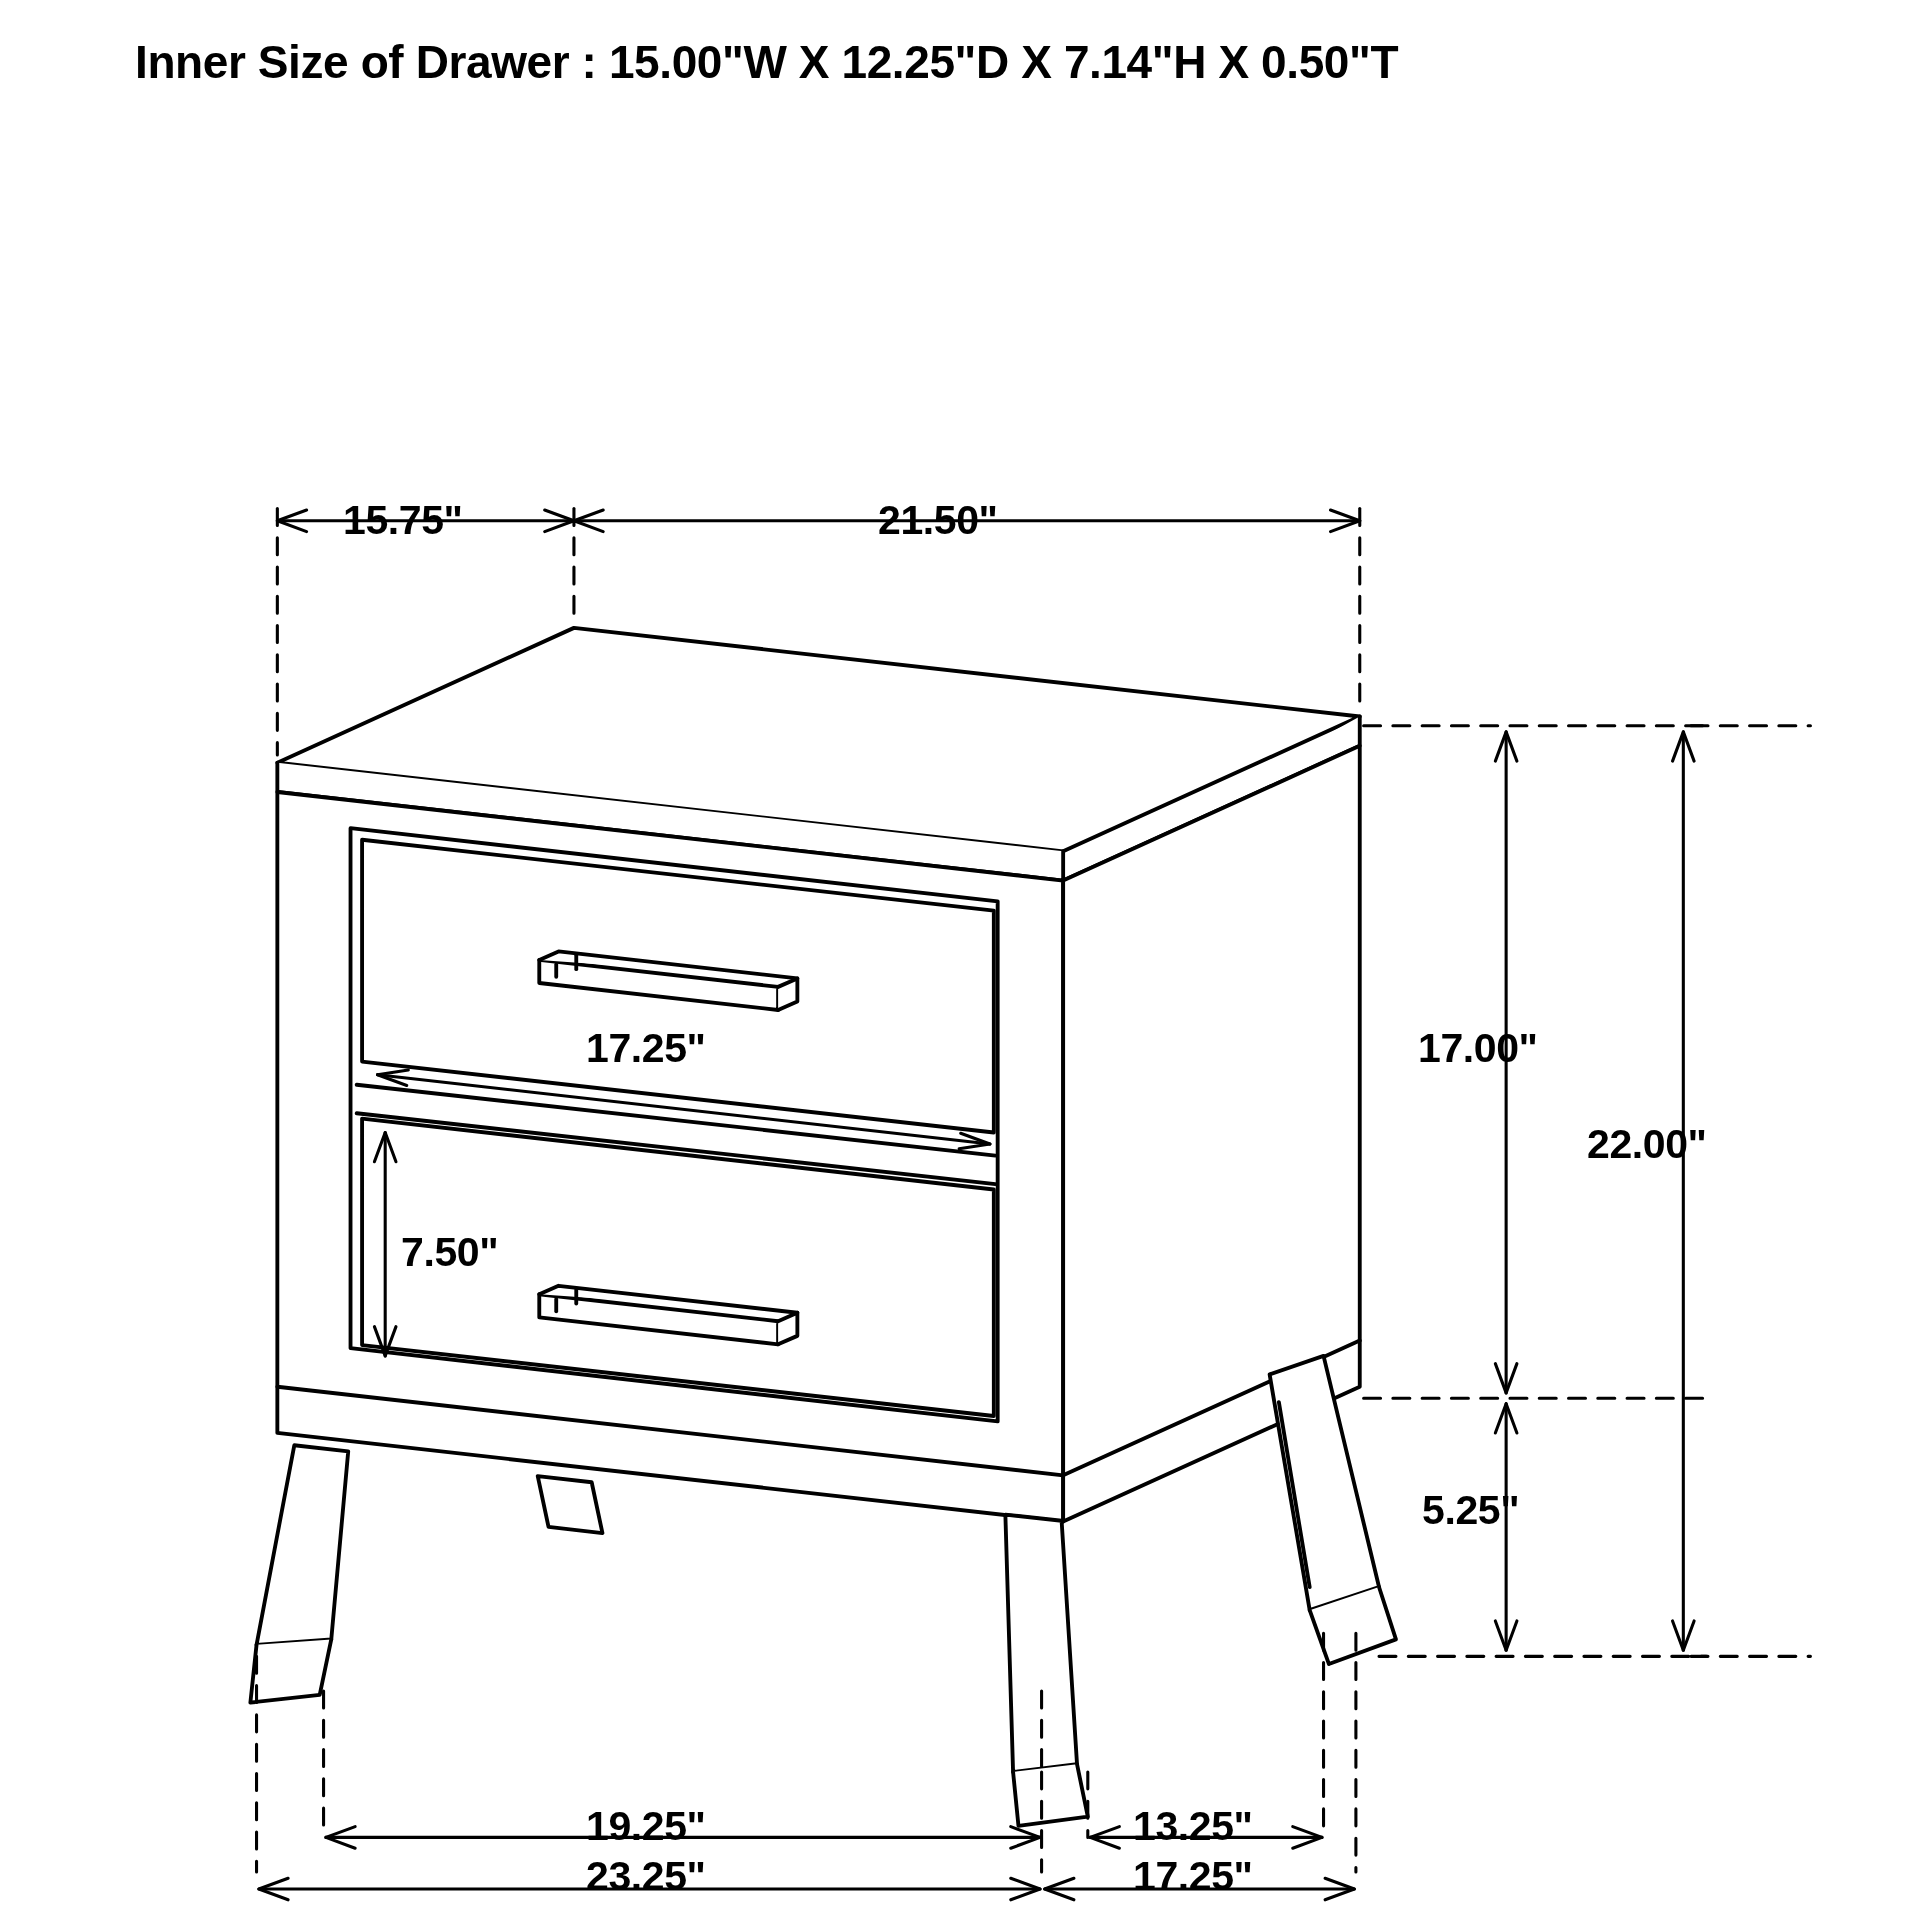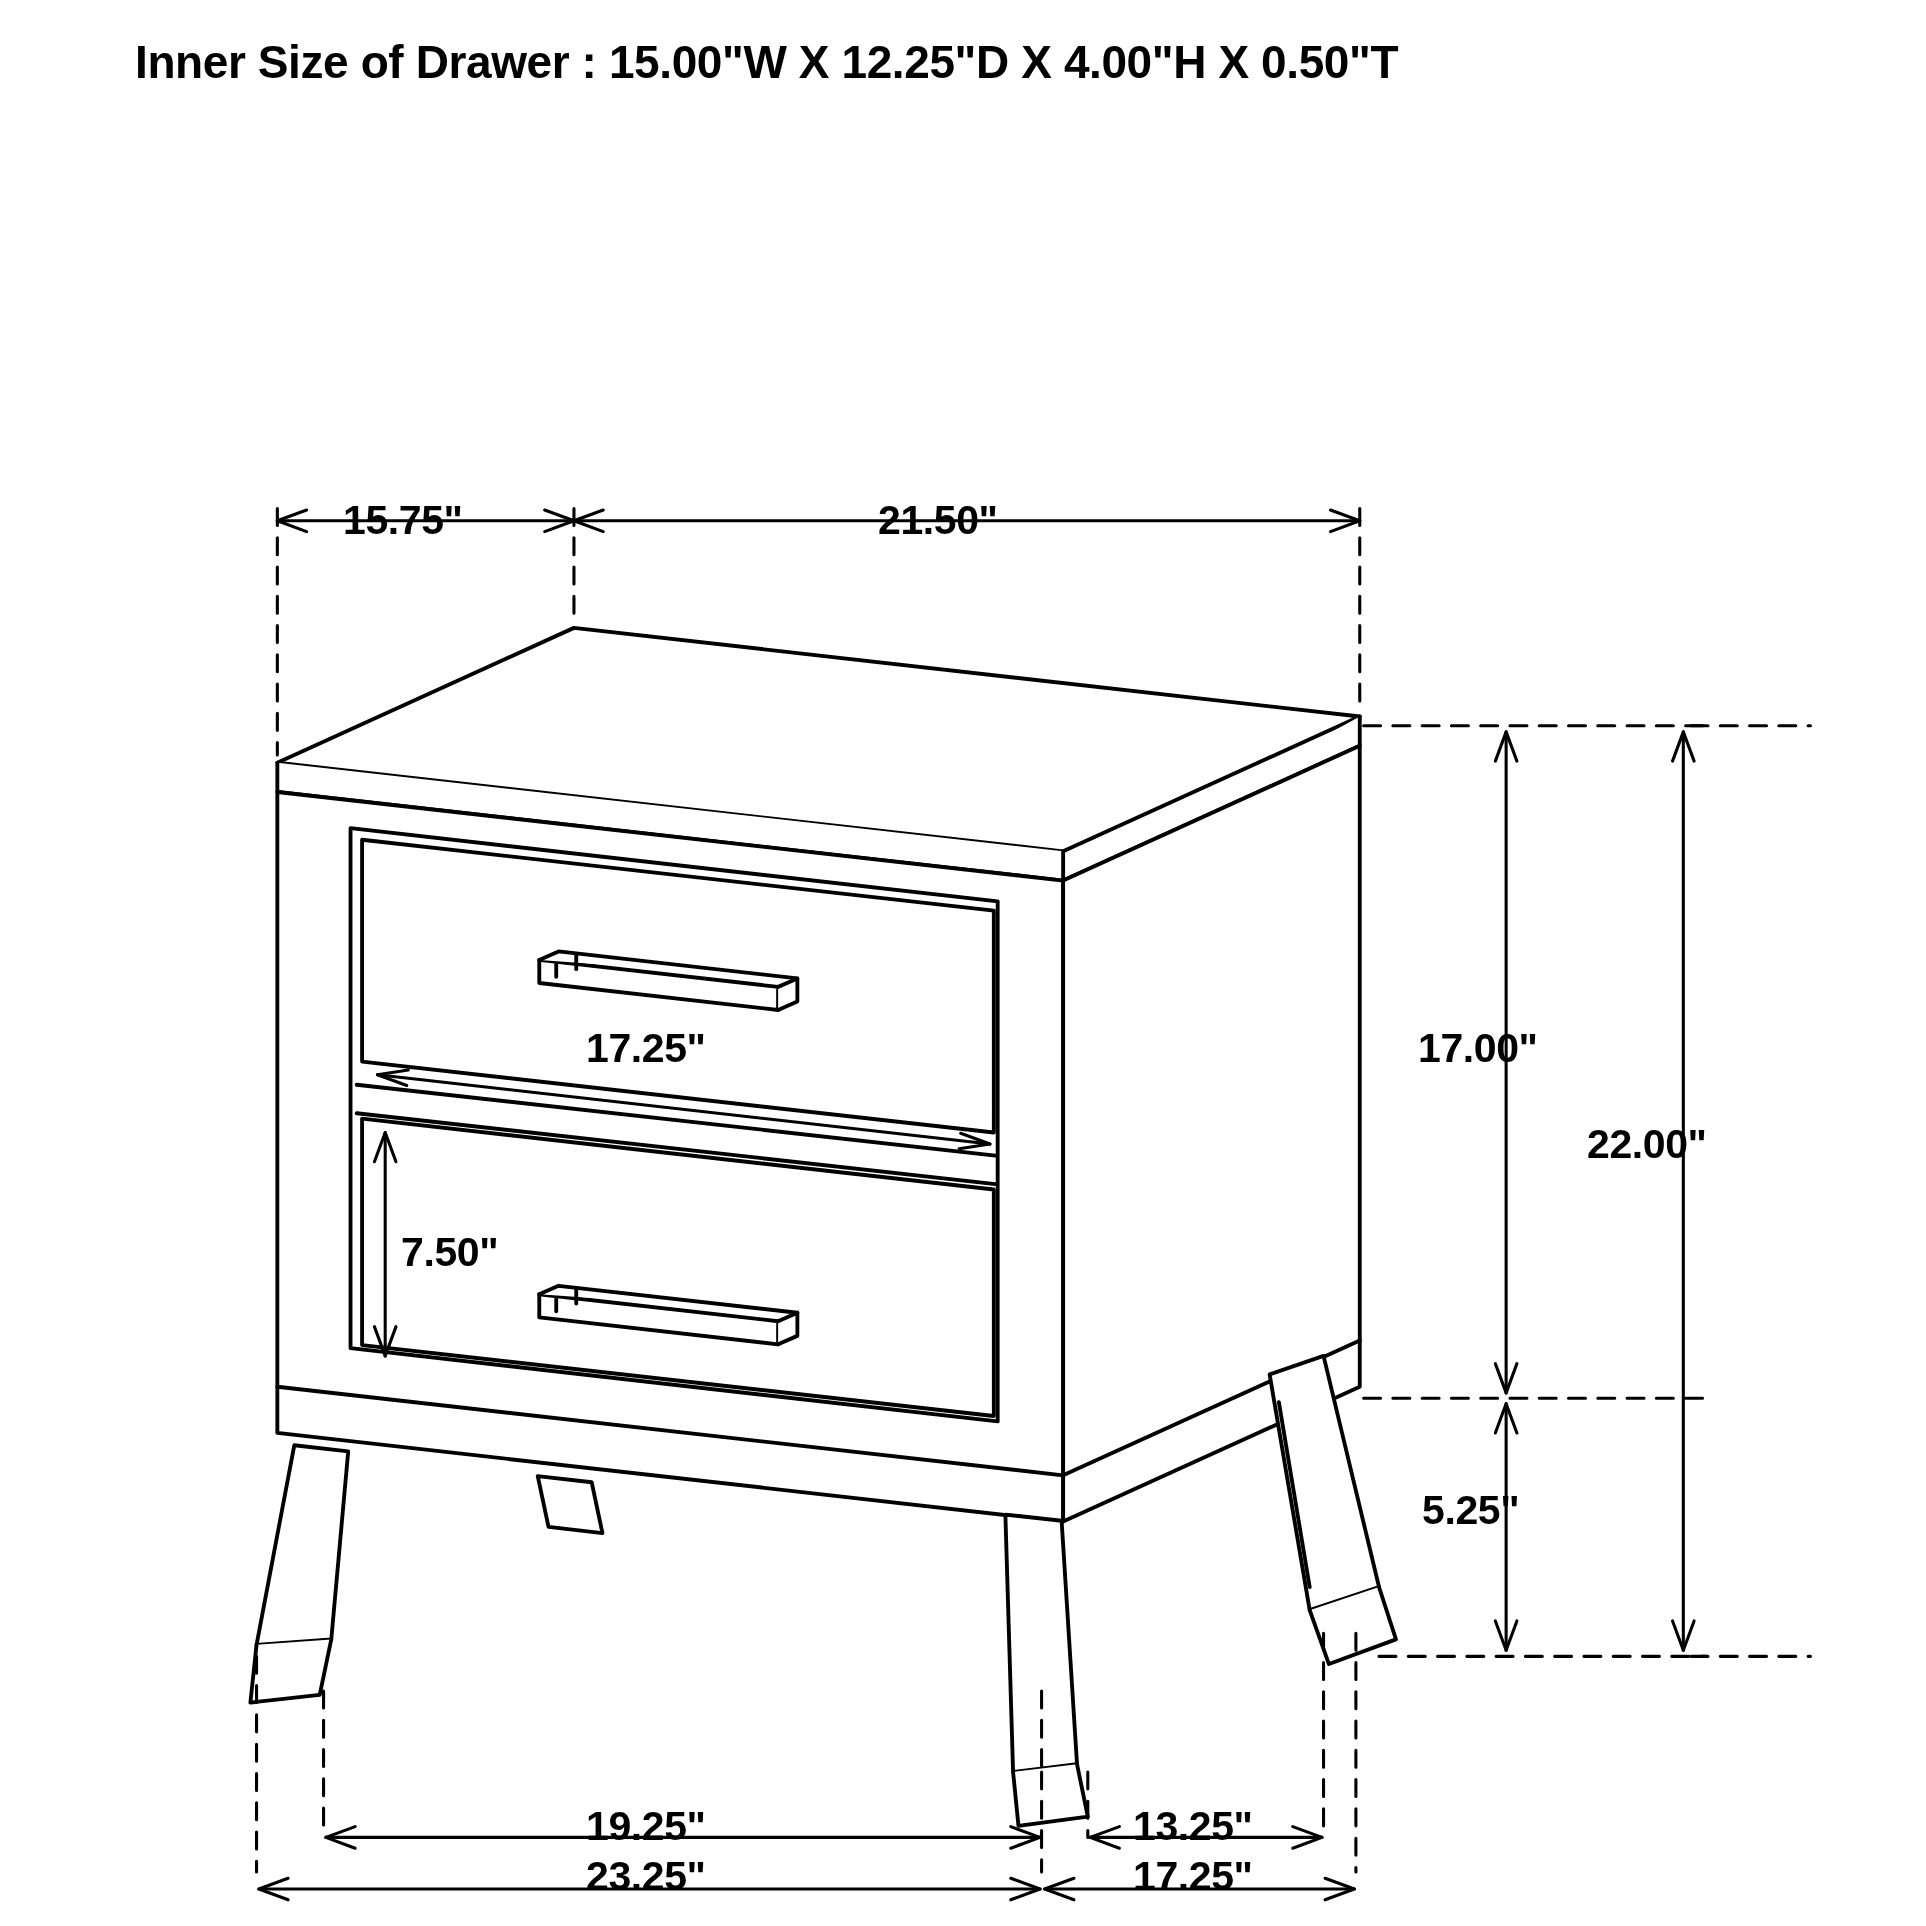--- a/index.html
+++ b/index.html
@@ -43,21 +43,21 @@
     font-weight: bold;
     white-space: nowrap;
     letter-spacing: -0.4px;
   }
 </style>
 </head>
 <body>
 
 <div id="sheet">
 
-  <div class="title">Inner Size of Drawer : 15.00"W X 12.25"D X 4.00"H X 0.50"T</div>
+  <div class="title">Inner Size of Drawer : 15.00"W X 12.25"D X 7.14"H X 0.50"T</div>
 
   <svg class="dwg" viewBox="0 0 2500 2500">
     <g fill="none" stroke="#000000" stroke-width="5" stroke-linejoin="round" stroke-linecap="round">
 
       <g>
         <path d="M 360 990 L 745 815 L 1765 930 L 1380 1105 Z" fill="#ffffff"></path>
 
         <path d="M 360 990 L 360 1028 L 1380 1143 L 1380 1105" fill="#ffffff"></path>
 
         <path d="M 1380 1143 L 1765 968 L 1765 930" fill="#ffffff"></path>

